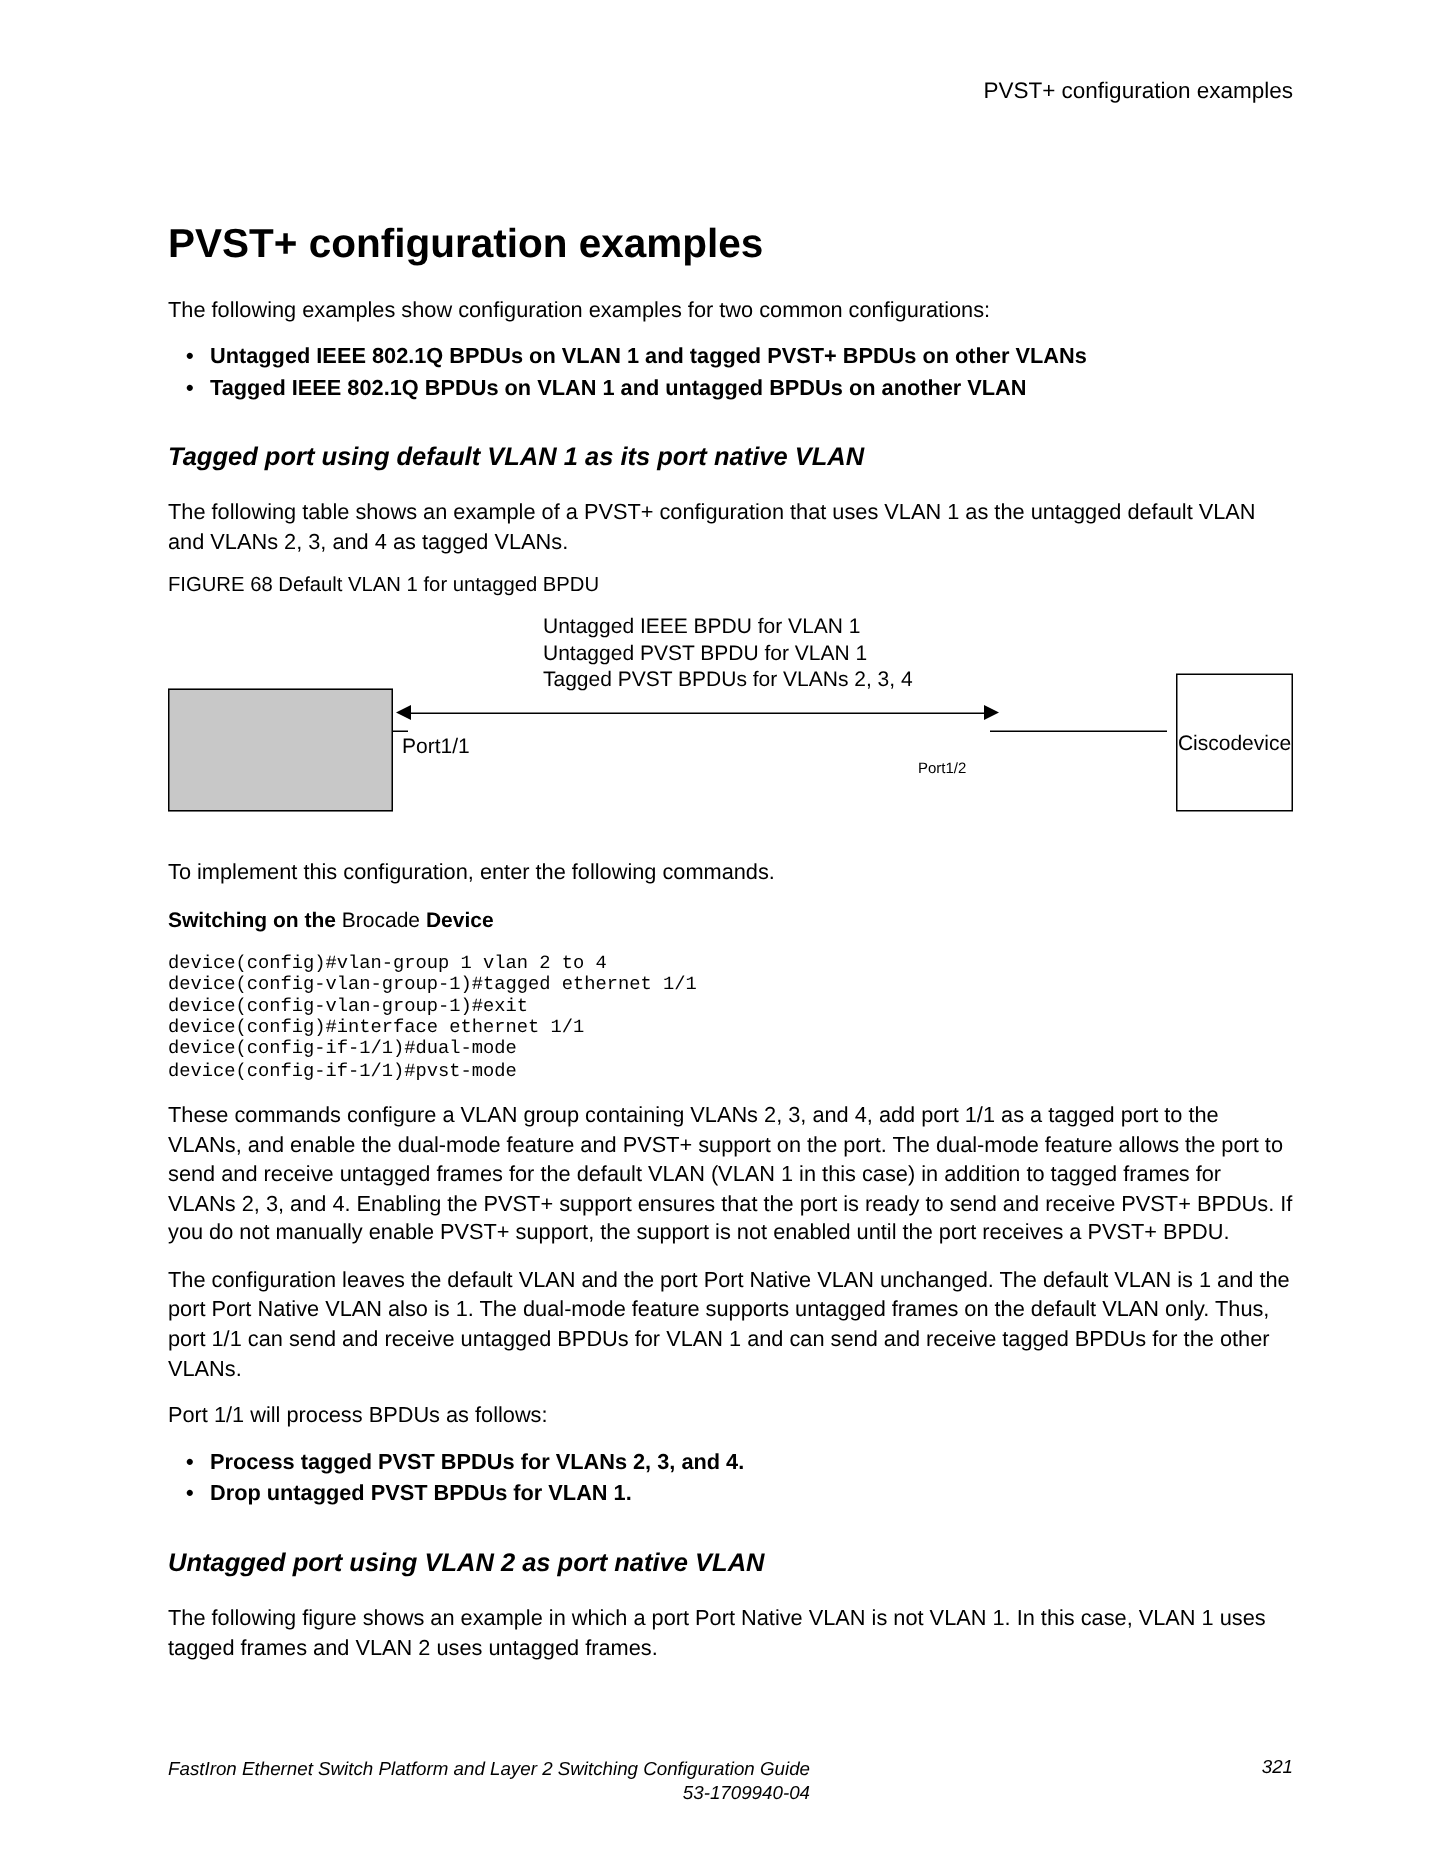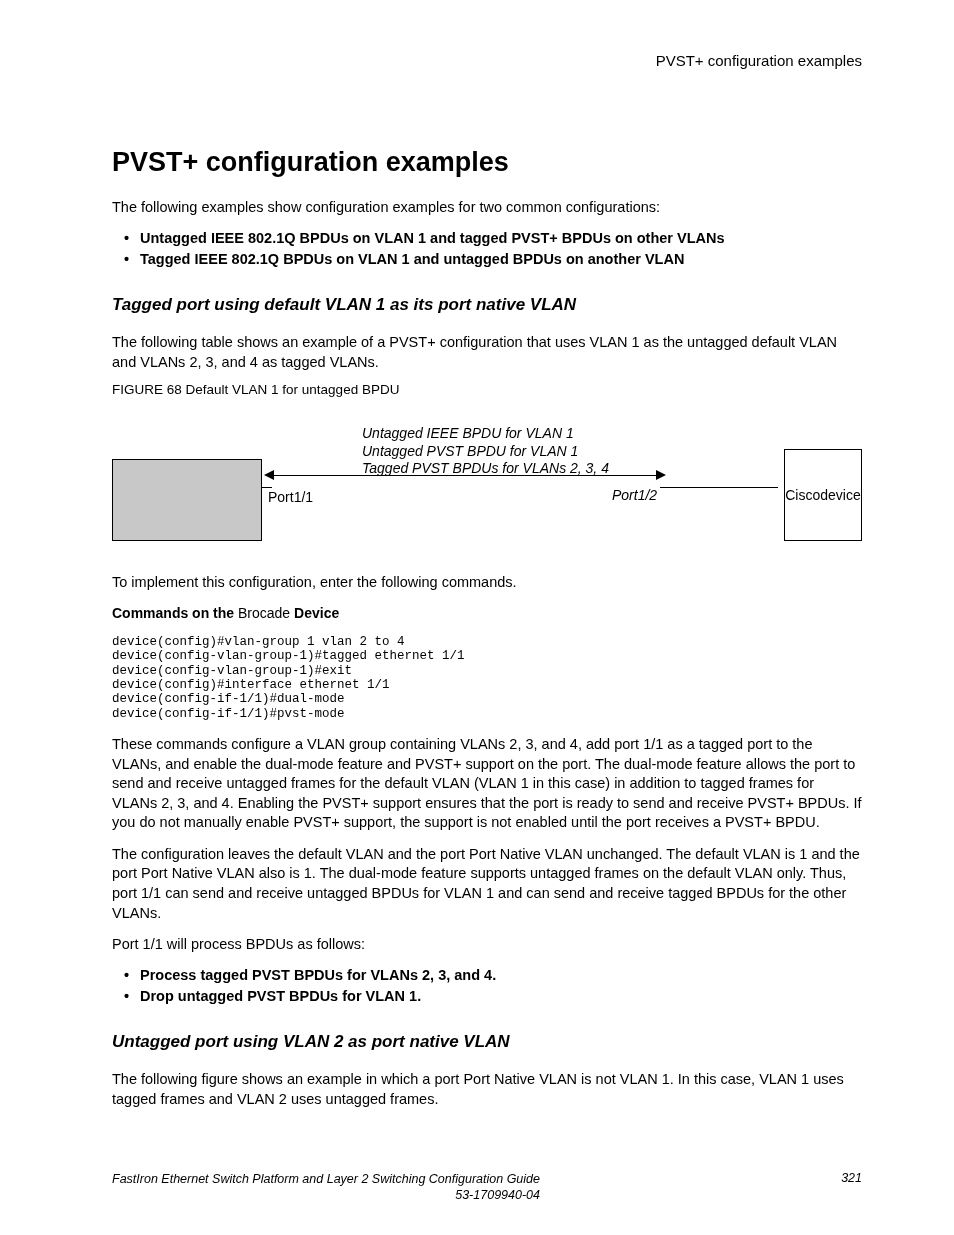--- a/index.html
+++ b/index.html
@@ -78,24 +78,23 @@
     display: flex;
     flex-direction: row;
     justify-content: center;
     align-items: center;
     font-size: 14px;
     line-height: 1.3;
   }
   .fig-labels {
     position: absolute;
     left: 250px;
-    top: 16px;
+    top: 0;
     font-size: 14px;
     line-height: 1.25;
-    font-style: italic;
   }
   .arrow-line {
     position: absolute;
     top: 66px;
     left: 156px;
     width: 390px;
     border-top: 1px solid #000;
   }
   .arrow-left {
     position: absolute;
@@ -113,23 +112,22 @@
     border-bottom: 5px solid transparent;
     border-left: 10px solid #000;
   }
   .port-left {
     position: absolute;
     left: 156px; top: 80px;
     font-size: 14px;
   }
   .port-right {
     position: absolute;
-    left: 500px; top: 78px;
-    font-size: 14px;
-    font-style: italic;
+    left: 500px; top: 98px;
+    font-size: 10px;
   }
   .line-h {
     position: absolute;
     border-top: 1px solid #000;
   }
   .cmd-label {
     font-size: 14px;
     margin-top: 12px;
     margin-bottom: 14px;
   }
@@ -192,21 +190,21 @@
   <div class="port-right">Port1/2</div>
   <div class="box-right">
     <div>Cisco</div>
     <div>device</div>
   </div>
 </div>
 
 <p class="body-text">To implement this configuration, enter the following commands.</p>
 
 <p class="cmd-label">
-  <span class="b">Commands on the </span><span>Brocade </span><span class="b">Device</span>
+  <span class="b">Switching on the </span><span>Brocade </span><span class="b">Device</span>
 </p>
 
 <pre class="code">device(config)#vlan-group 1 vlan 2 to 4
 device(config-vlan-group-1)#tagged ethernet 1/1
 device(config-vlan-group-1)#exit
 device(config)#interface ethernet 1/1
 device(config-if-1/1)#dual-mode
 device(config-if-1/1)#pvst-mode</pre>
 
 <p class="body-text">These commands configure a VLAN group containing VLANs 2, 3, and 4, add port 1/1 as a tagged port to the VLANs, and enable the dual-mode feature and PVST+ support on the port. The dual-mode feature allows the port to send and receive untagged frames for the default VLAN (VLAN 1 in this case) in addition to tagged frames for VLANs 2, 3, and 4. Enabling the PVST+ support ensures that the port is ready to send and receive PVST+ BPDUs. If you do not manually enable PVST+ support, the support is not enabled until the port receives a PVST+ BPDU.</p>

